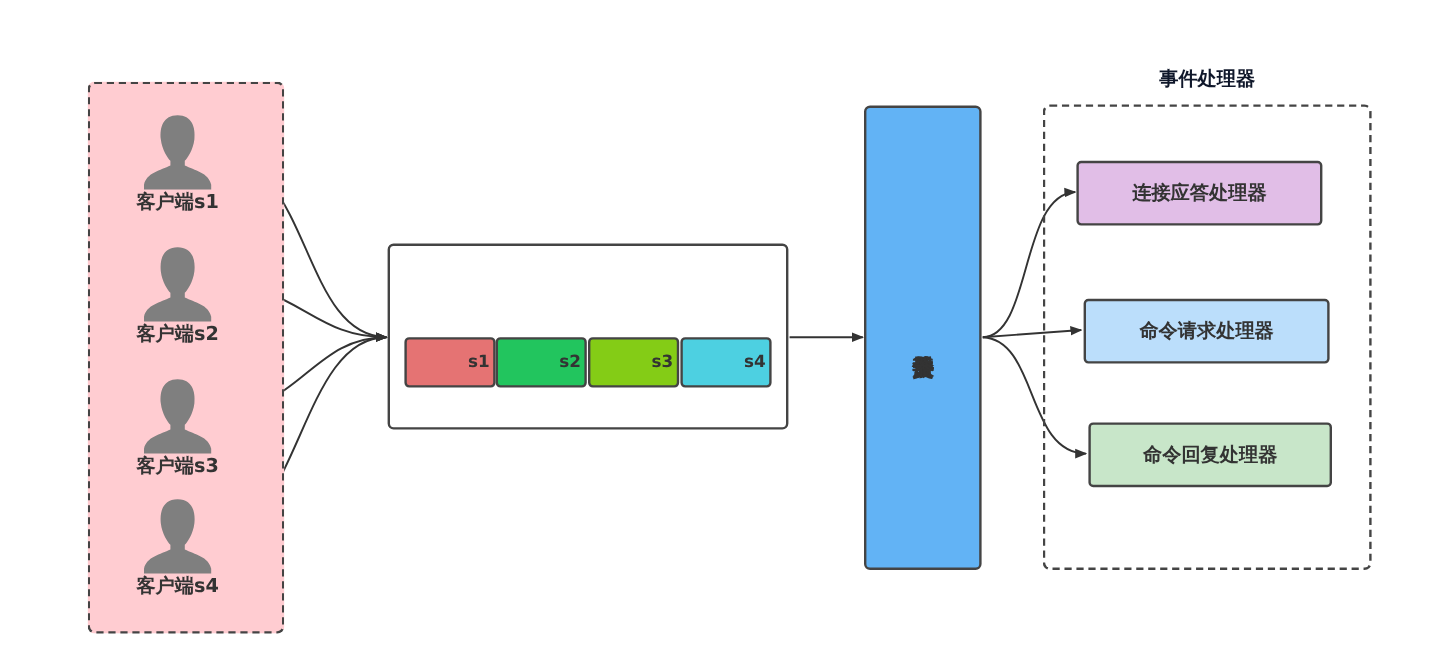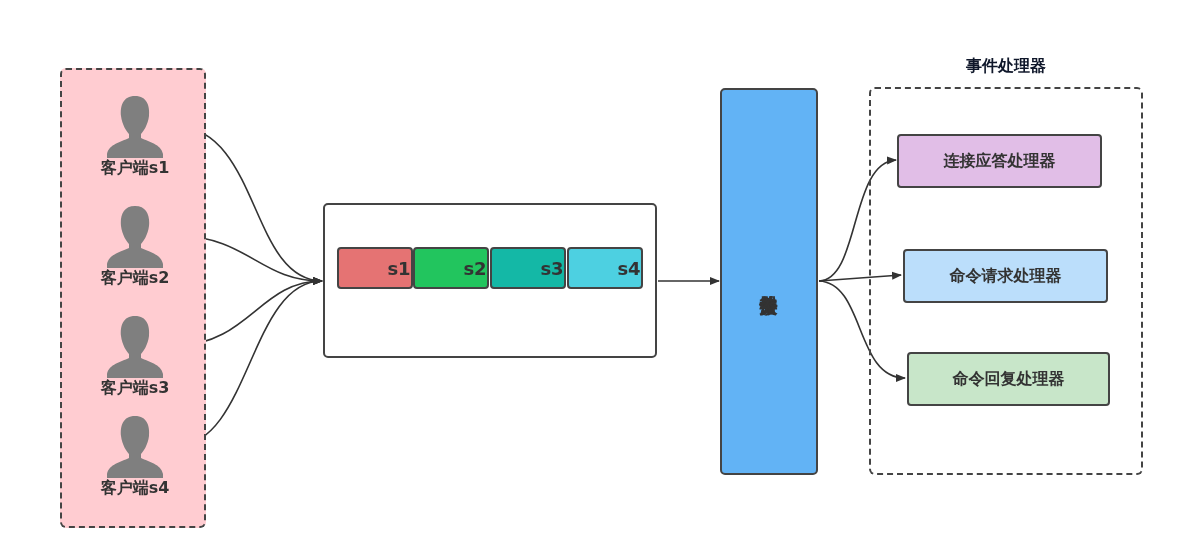--- a/index.html
+++ b/index.html
@@ -1,28 +1,28 @@
 <!DOCTYPE html>
 <html><head>
   <meta charset="utf-8">
   <style>
     html, body { margin: 0; padding: 0; background: #ffffff; }
     body { width: 1195px; height: 554px; position: relative; overflow: hidden;
            font-family: "DejaVu Sans", "Liberation Sans", sans-serif; color: #333333; }
     .abs { position: absolute; box-sizing: border-box; }
-    #clients-group { left: 60px; top: 68px; width: 146px; height: 460px;
+    #clients-group { left: 73px; top: 68px; width: 164px; height: 460px;
       background: #ffccd1; border: 2px dashed #444; border-radius: 6px; }
     .client { position: absolute; width: 146px; text-align: center; }
     .client svg { display: block; margin: 0 auto; }
     .client-label { font-weight: bold; font-size: 16px; color: #333; margin-top: -2px; }
     #queue-box { left: 323px; top: 203px; width: 334px; height: 155px;
       background: #fff; border: 2px solid #444; border-radius: 5px; }
-    .slot { position: absolute; top: 42px; height: 42px; width: 76px;
+    .slot { position: absolute; top: 76px; height: 42px; width: 76px;
       border: 2px solid #444; border-radius: 4px; box-sizing: border-box;
-      font-weight: bold; font-size: 18px; display: flex; align-items: center; justify-content: center; color: #333; padding-left: 48px; }
+      font-weight: bold; font-size: 14px; display: flex; align-items: center; justify-content: center; color: #333; padding-left: 48px; }
     #dispatcher { left: 720px; top: 88px; width: 98px; height: 387px;
       background: #62b3f5; border: 2px solid #444; border-radius: 5px;
       display: flex; align-items: center; justify-content: center; }
     #dispatcher-label { font-weight: bold; font-size: 18px; line-height: 25px;
       writing-mode: vertical-rl; text-orientation: upright; letter-spacing: 0px; color: #333; }
     #handlers-group { left: 869px; top: 87px; width: 274px; height: 388px;
       border: 2px dashed #444; border-radius: 6px; }
     #handlers-title { left: 869px; top: 56px; width: 274px; text-align: center;
       font-weight: bold; font-size: 16px; color: #0f172a; }
     .handler { position: absolute; height: 54px; border: 2px solid #444; border-radius: 4px;
@@ -72,21 +72,21 @@
     <svg width="60" height="68" viewBox="0 0 60 68">
       <path d="M30 4 C42 4 45 14 44 24 C43 33 38 40 36 42 L36 46 C44 50 56 52 58 62 L58 66 L2 66 L2 62 C4 52 16 50 24 46 L24 42 C22 40 17 33 16 24 C15 14 18 4 30 4 Z" fill="#7f7f7f"></path>
     </svg>
     <div class="client-label">客户端s4</div>
   </div>
 </div>
 
 <div id="queue-box" class="abs">
   <div class="slot" style="left: 12px; background: rgb(229, 115, 115);">s1</div>
   <div class="slot" style="left: 88px; background: #22c55e;">s2</div>
-  <div class="slot" style="left: 165px; background: #14b8a6;">s3</div>
+  <div class="slot" style="left: 165px; background: #84cc16;">s3</div>
   <div class="slot" style="left: 242px; background: rgb(77, 208, 225);">s4</div>
 </div>
 
 <div id="dispatcher" class="abs" style="background: rgb(98, 179, 245);">
   <span id="dispatcher-label">文件事件分派器</span>
 </div>
 
 <div id="handlers-title" class="abs">事件处理器</div>
 <div id="handlers-group" class="abs">
   <div class="handler" style="left: 26px; top: 45px; width: 205px; background: rgb(225, 190, 231); text-align: center;">连接应答处理器</div>

